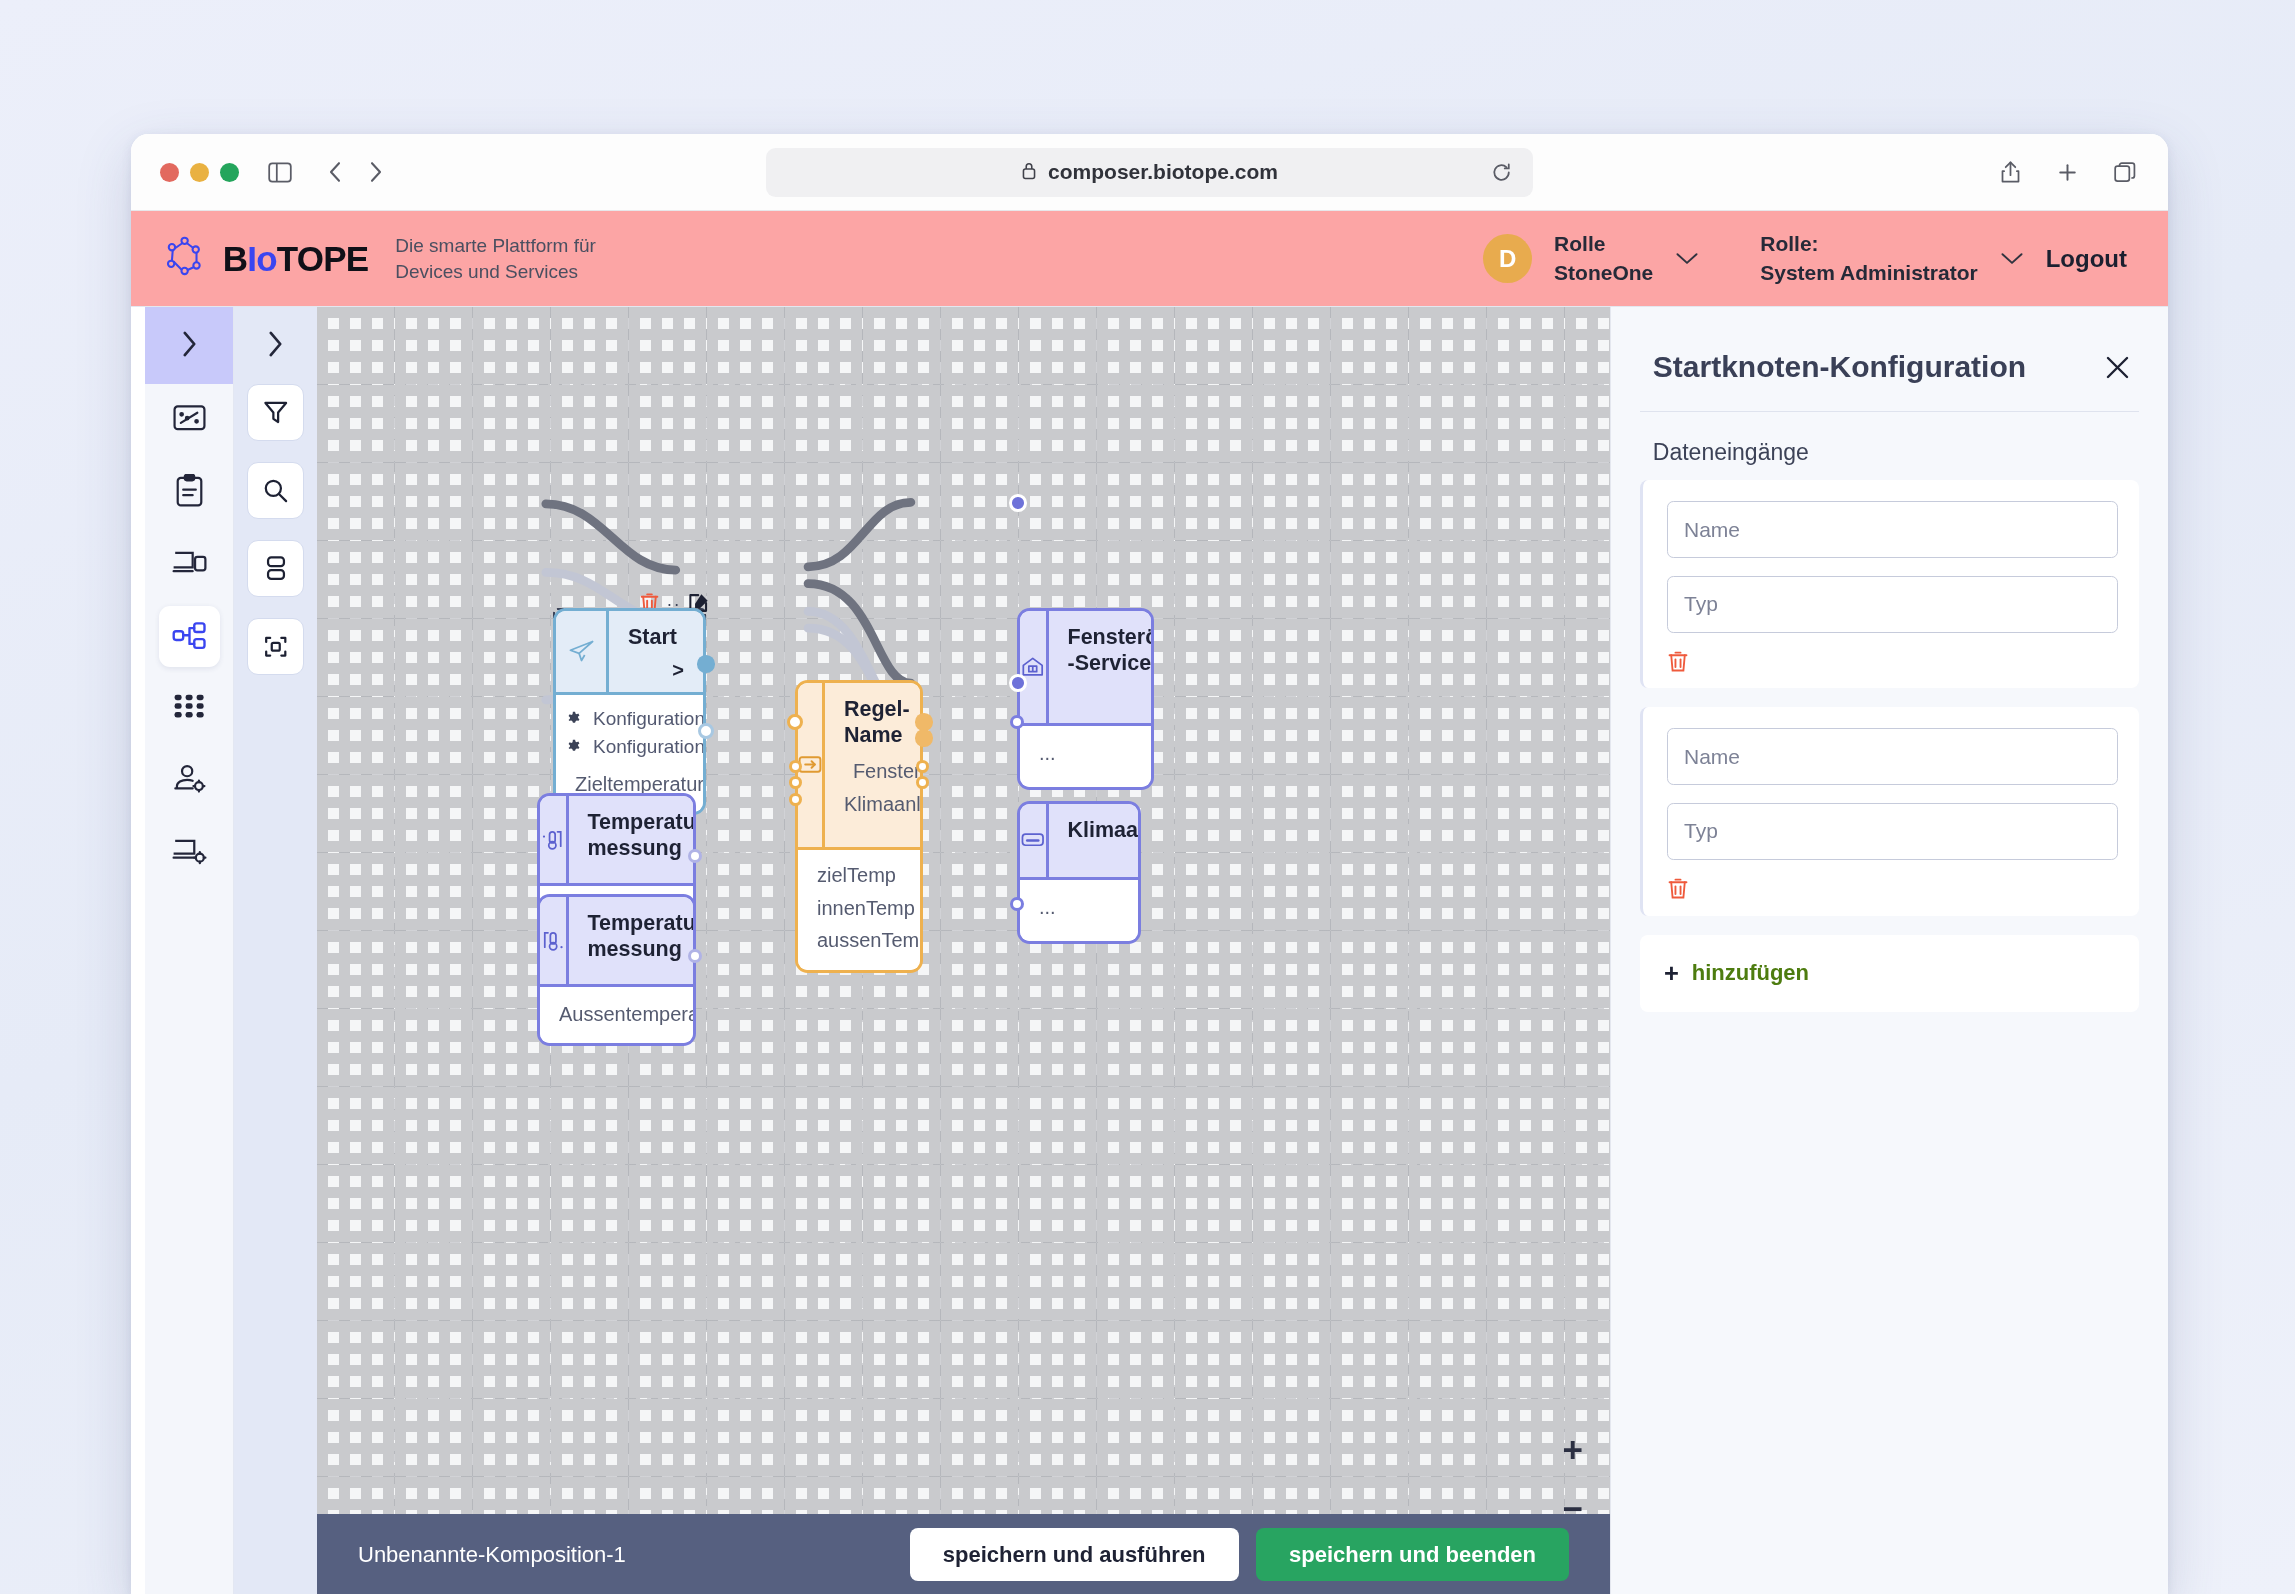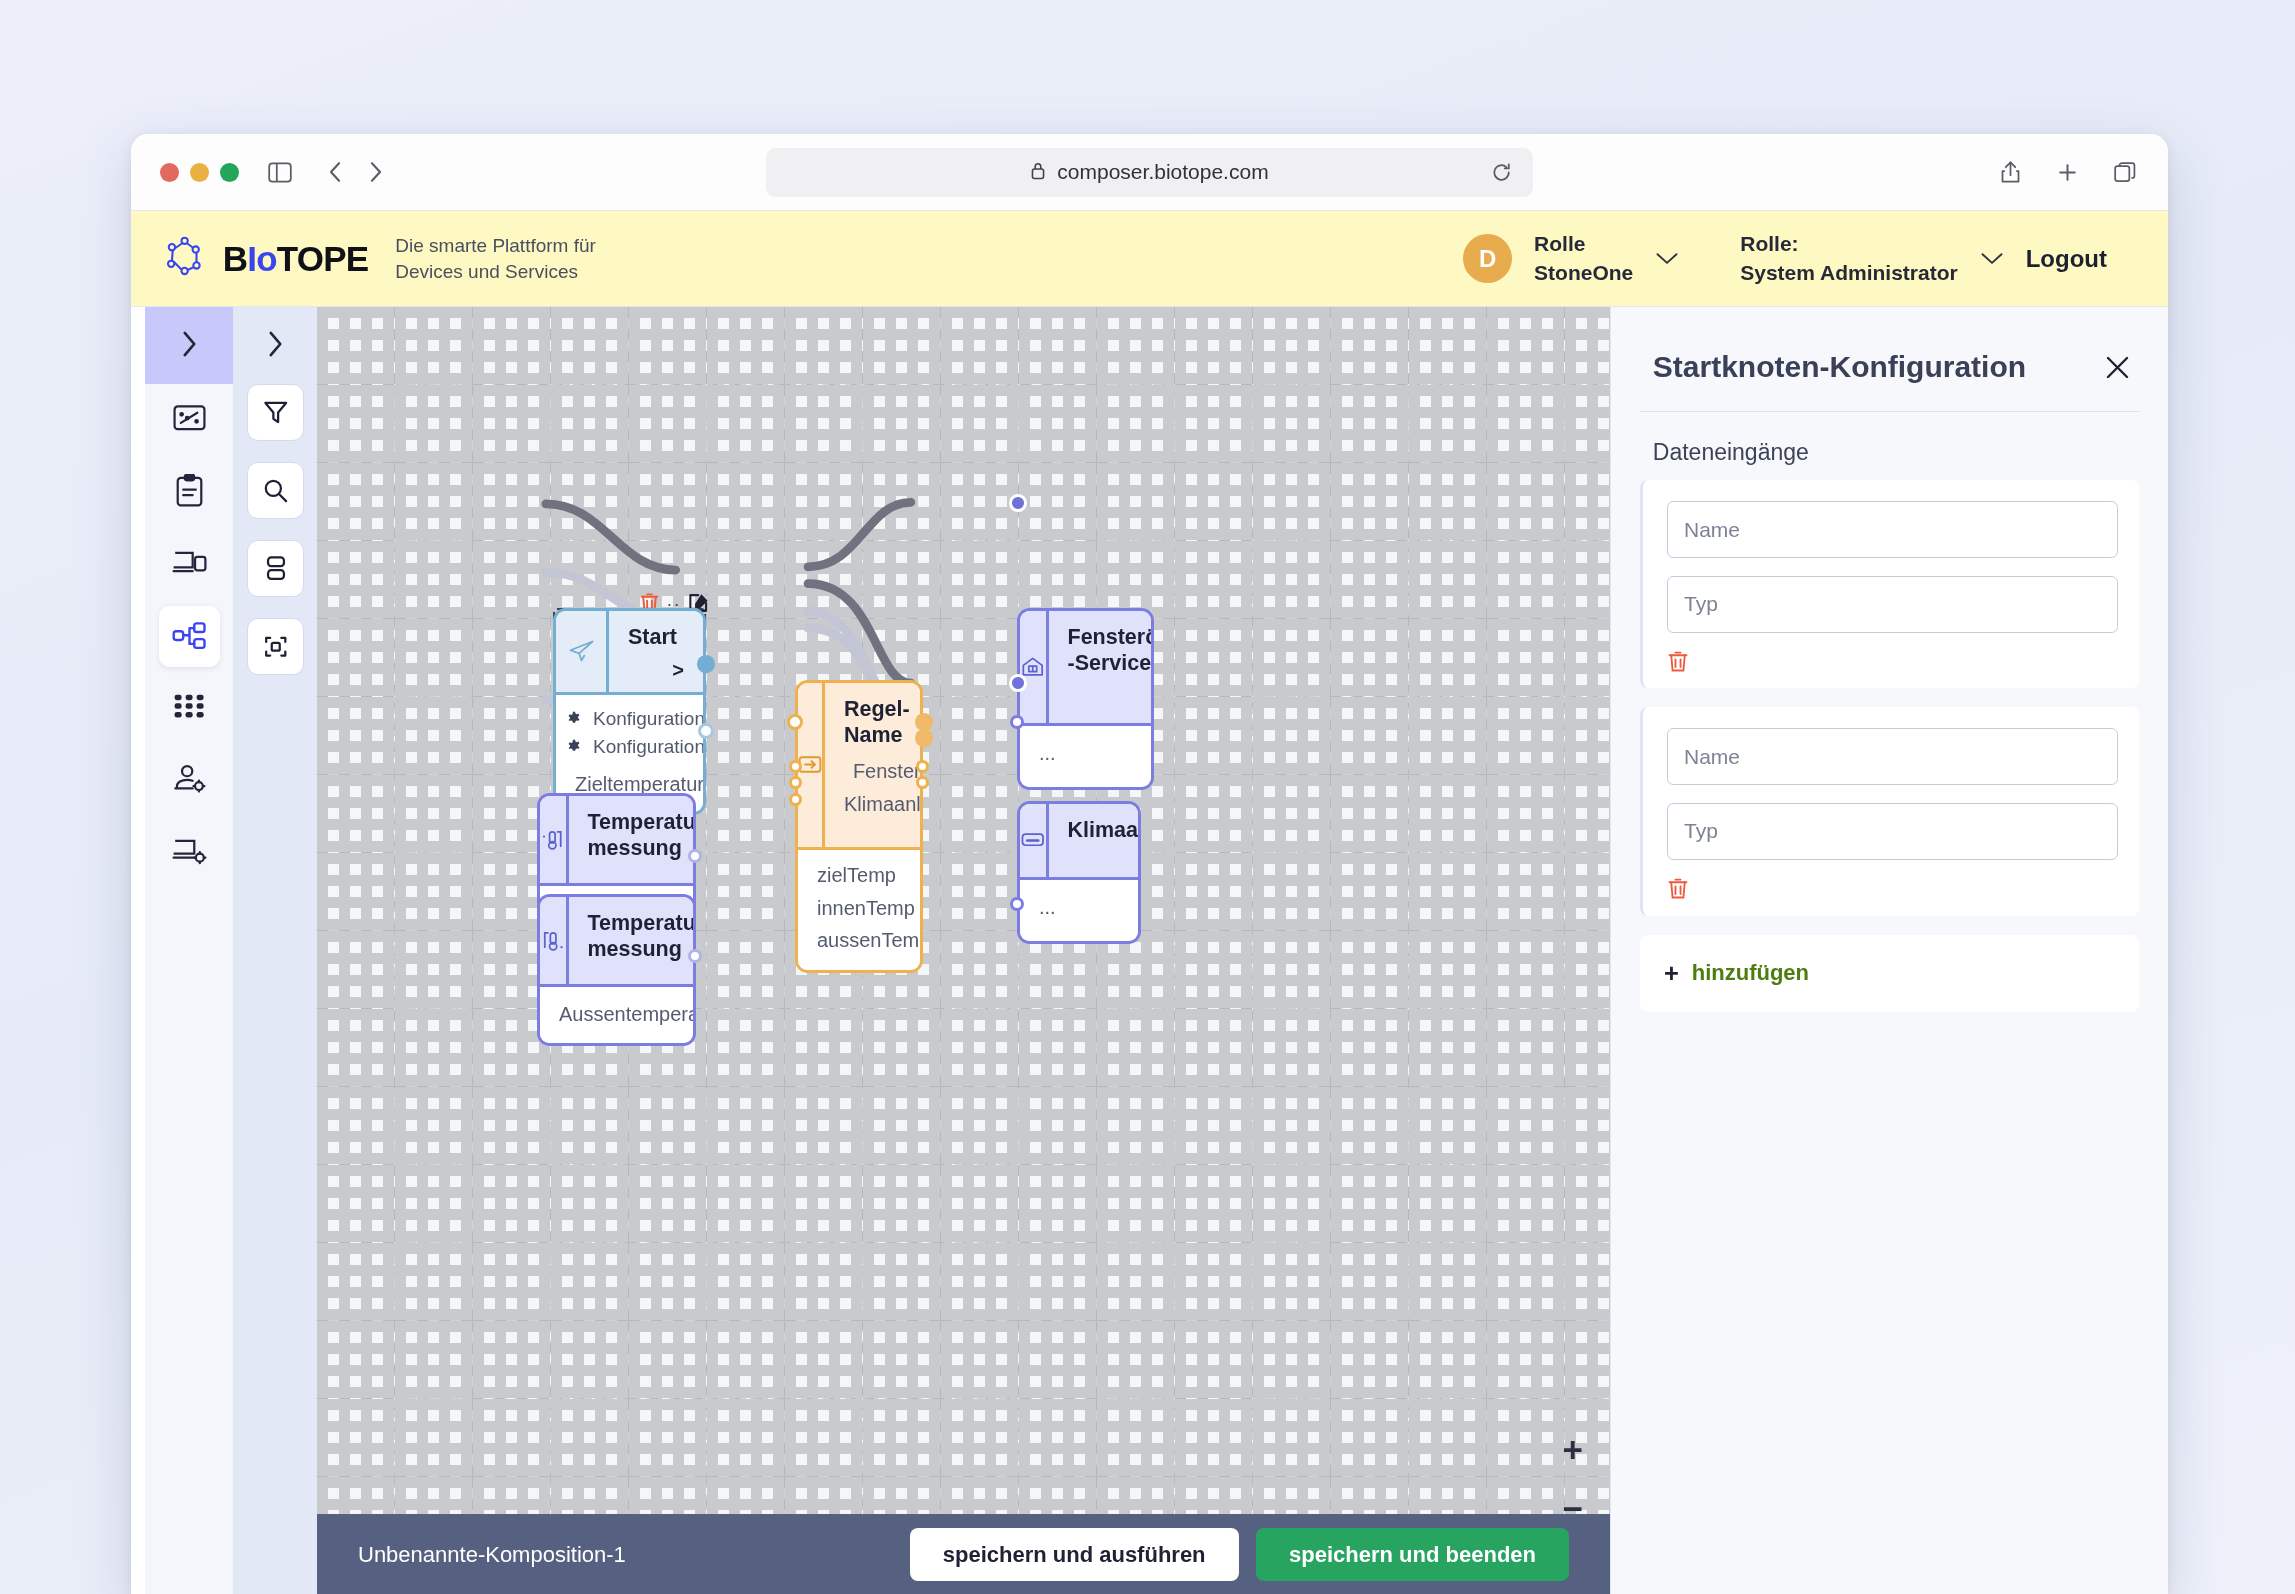--- a/index.html
+++ b/index.html
@@ -25,30 +25,30 @@
   }
   .lights { display:flex; gap:11px; padding-left:29px; }
   .light { width:19px; height:19px; border-radius:50%; }
   .l-red{background:#e2695f;} .l-yel{background:#e9b141;} .l-grn{background:#24a55c;}
   .chrome-ico { width:33px; height:33px; display:flex; align-items:center; justify-content:center; color:#585a63; }
   .nav-group { display:flex; gap:8px; margin-left:22px; }
   .urlbar-wrap { position:absolute; left:0; right:0; display:flex; justify-content:center; pointer-events:none; }
   .urlbar {
     width:767px; height:49px; background:#f0f0f2; border-radius:9.6px;
     display:flex; align-items:center; justify-content:center; gap:11px;
-    pointer-events:auto; position:relative;
+    pointer-events:auto; position:relative;font-weight:bold;
   }
   .url-text { font-size:21px; color:#30323a; }
   .reload { position:absolute; right:21px; color:#5a5c66; display:flex; }
   .chrome-right { position:absolute; right:27px; display:flex; gap:24px; align-items:center; }
 
   
   .app-header {
-    height:96px; background:#fef9c3; border-bottom:0.8px solid #e4e7ef;
-    display:flex; align-items:center; padding:0 61px 0 33px;
+    height:96px; background:#fca5a5; border-bottom:0.8px solid #e4e7ef;
+    display:flex; align-items:center; padding:0 41px 0 33px;
   }
   .logo-block { display:flex; align-items:center; gap:12.8px; }
   .logo-word { font-size:35px; font-weight:800; letter-spacing:-0.8px; color:#101018; line-height:1; }
   .logo-word .blue { color:#3a45f0; }
   .tagline { margin-left:27px; font-size:19px; line-height:1.32; color:#4a4f60; }
   .header-right { margin-left:auto; display:flex; align-items:center; gap:22px; }
   .avatar {
     width:49px; height:49px; border-radius:50%; background:#e8ab4e; color:#fff;
     display:flex; align-items:center; justify-content:center; font-size:24px; font-weight:600;
   }

